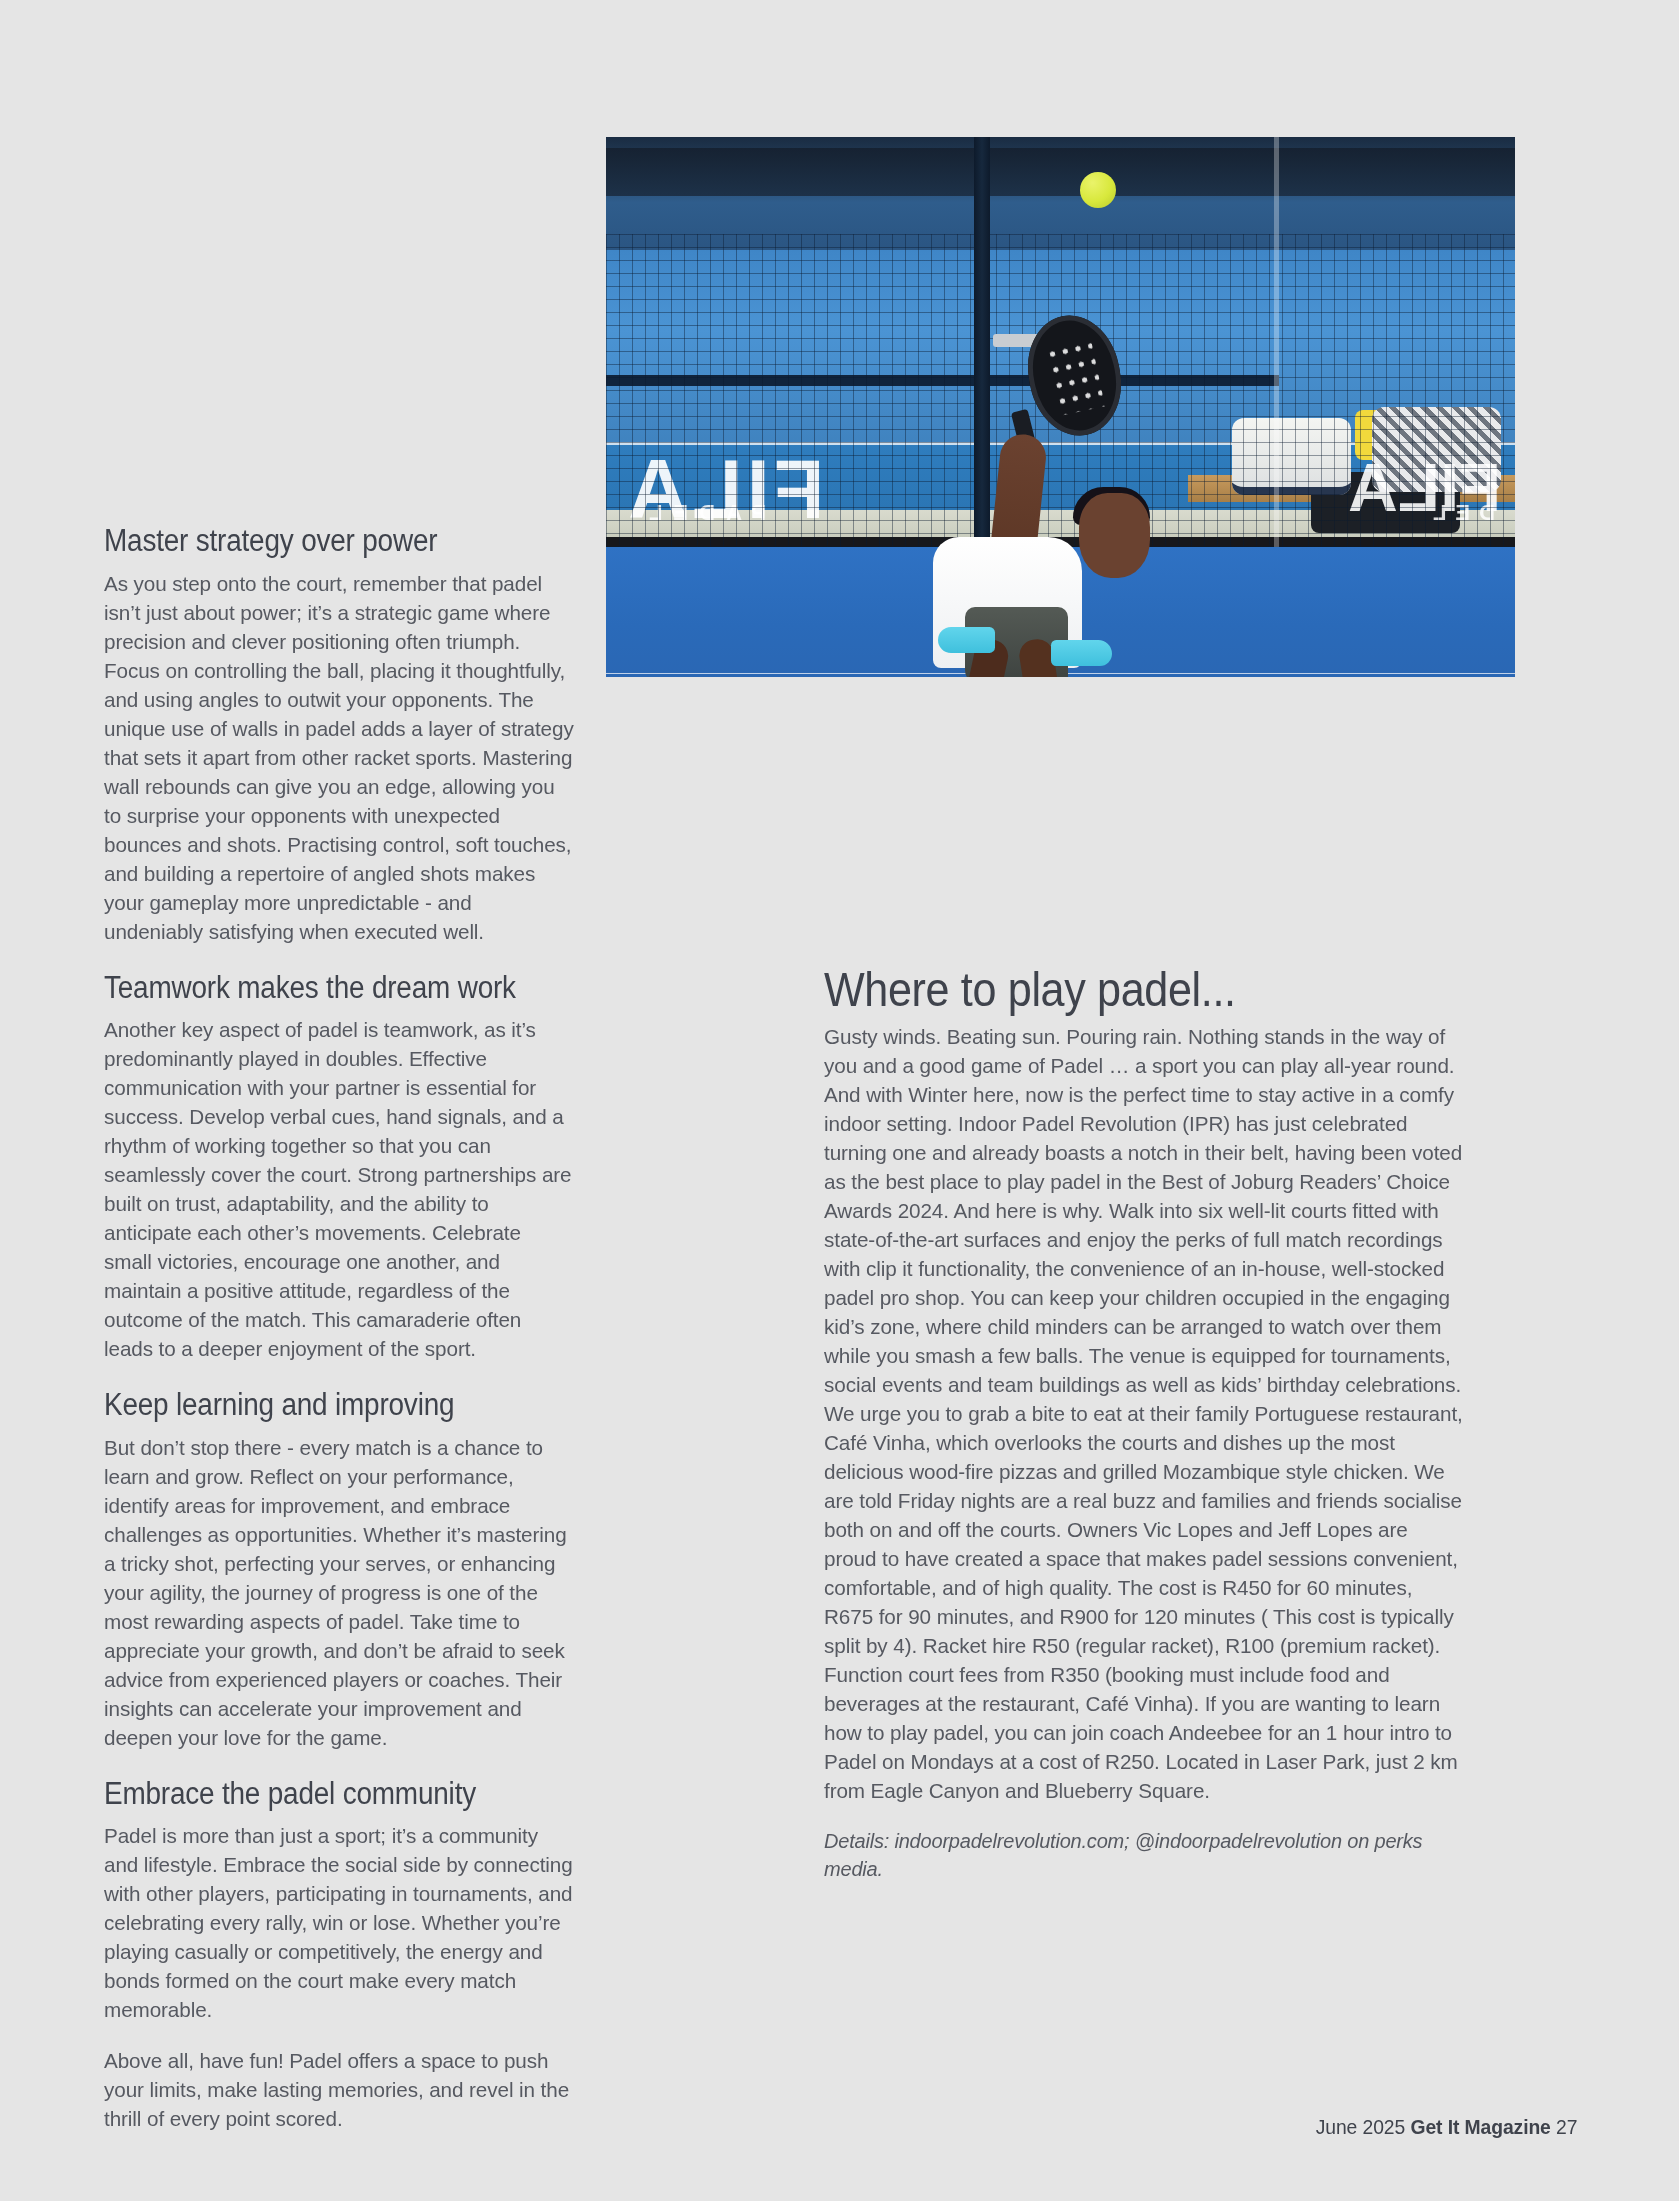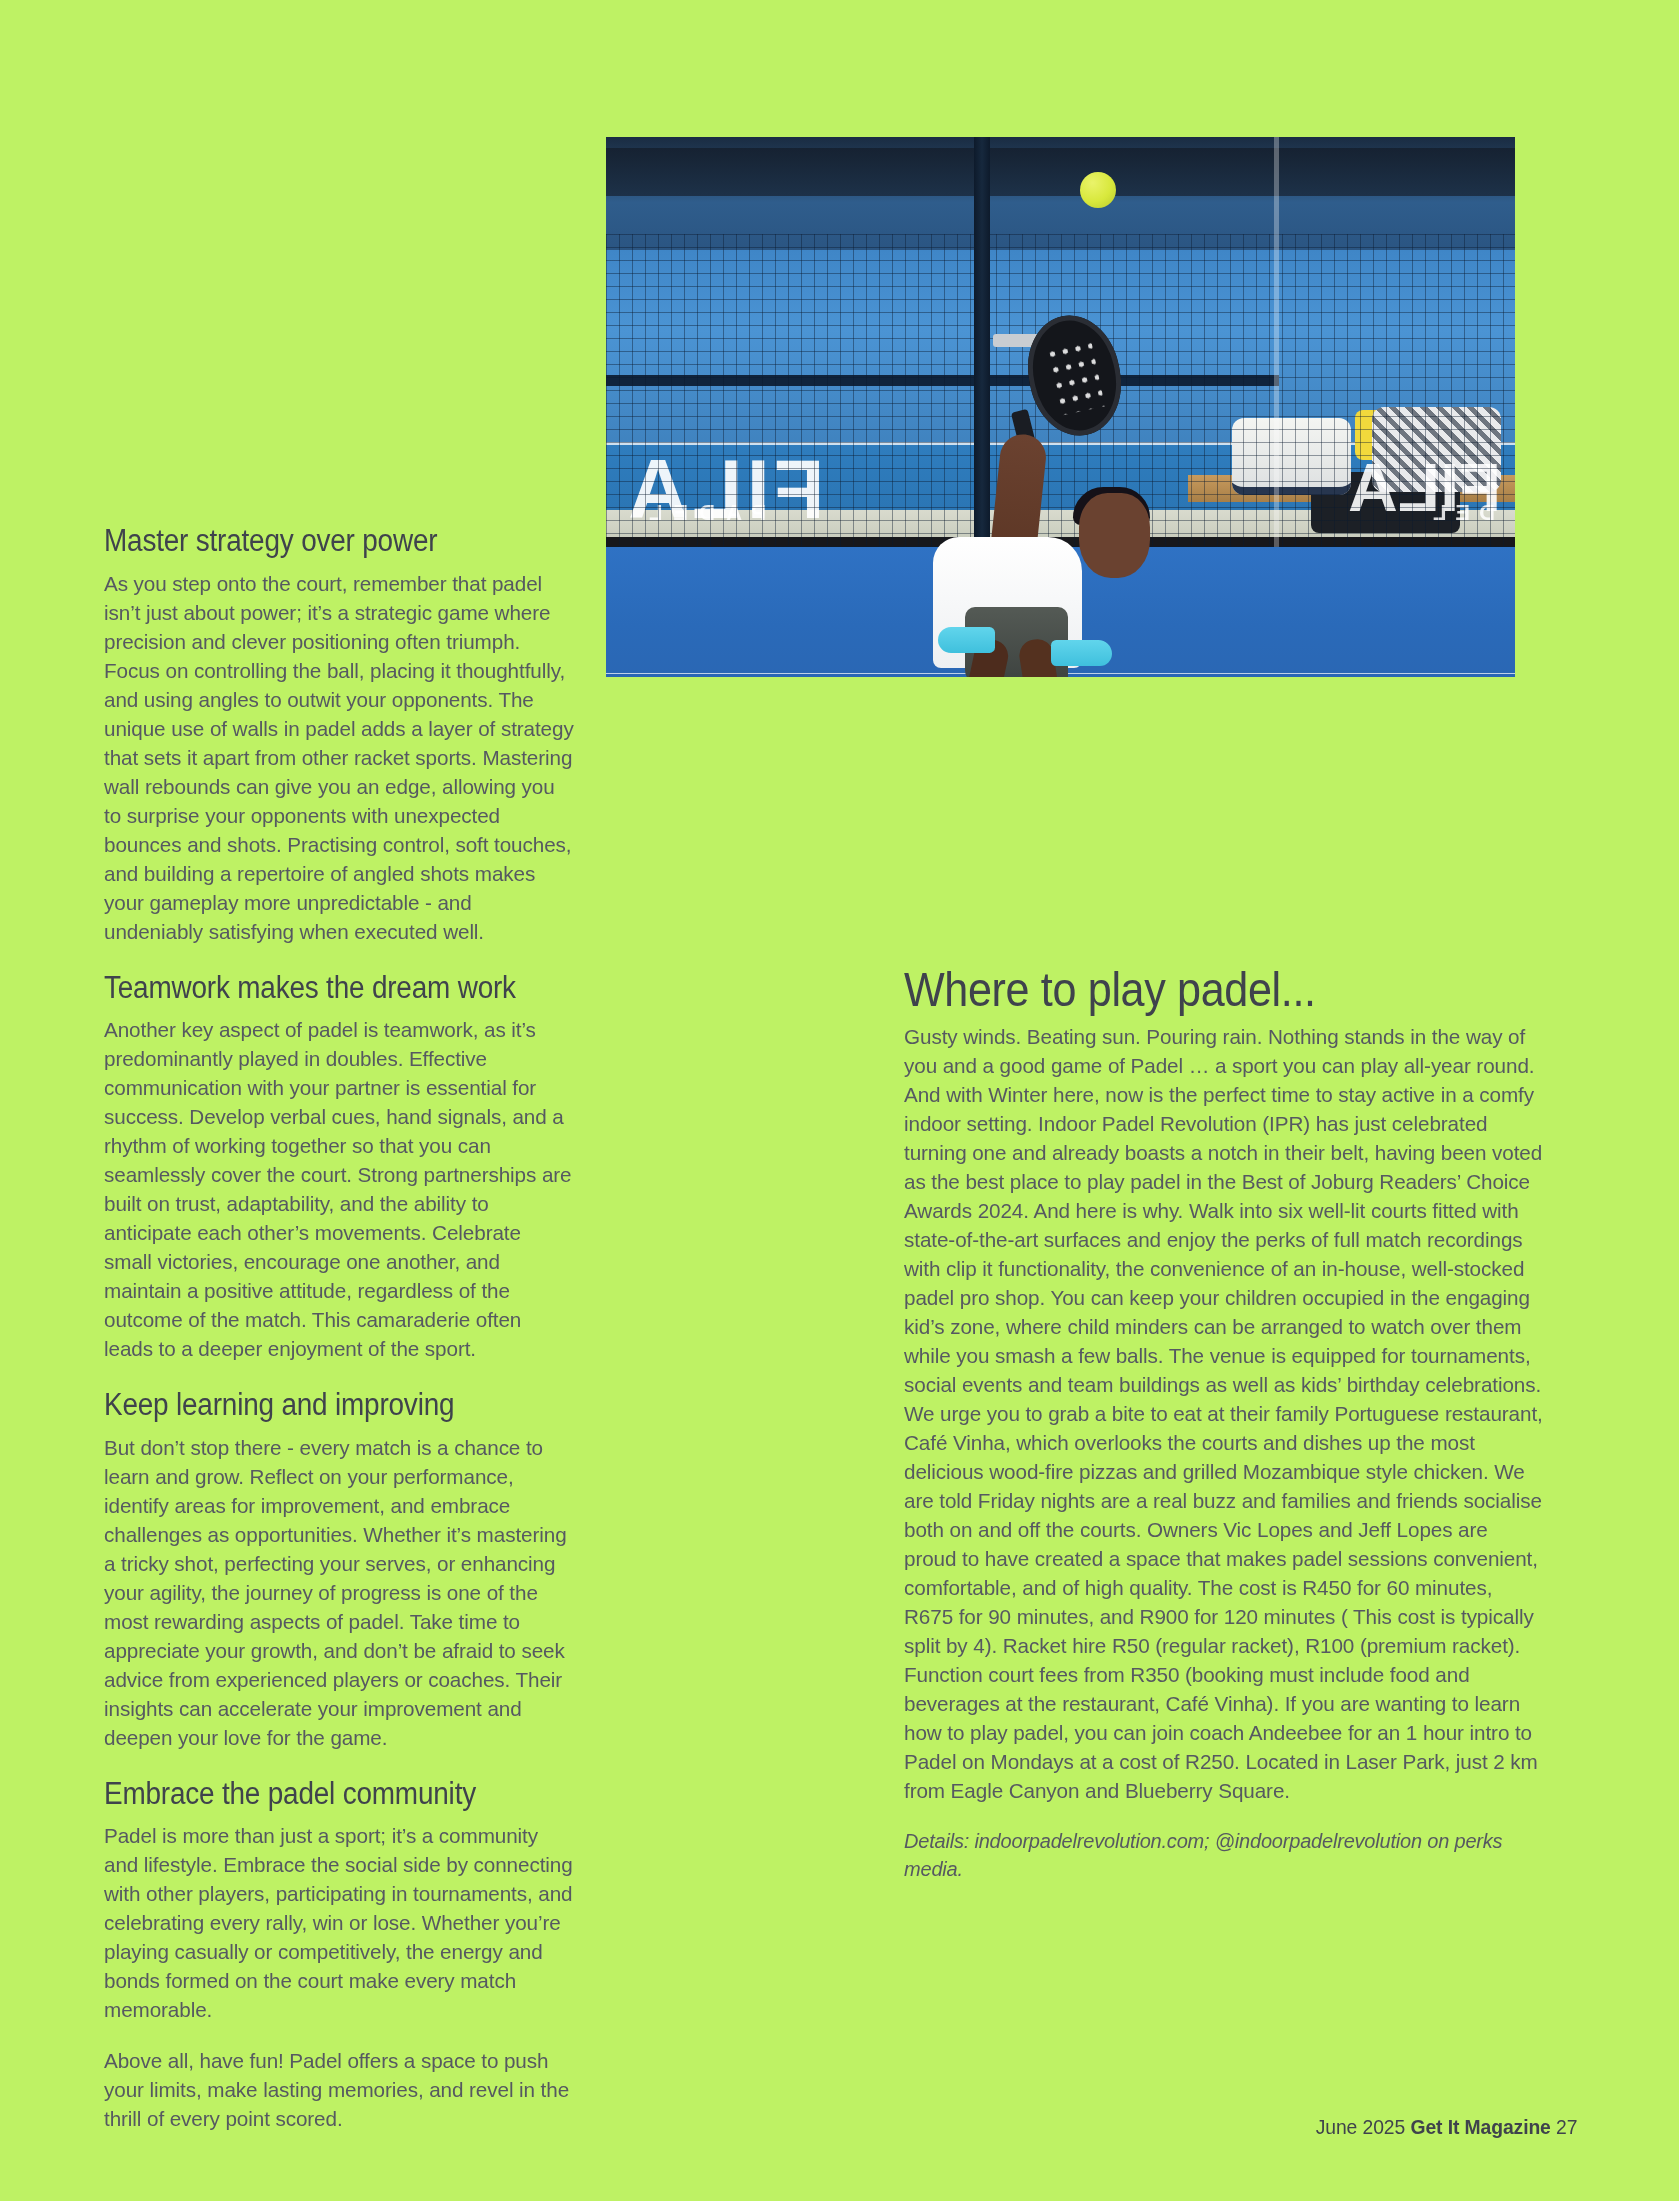--- a/index.html
+++ b/index.html
@@ -13,21 +13,21 @@
     position: relative;
     font-family: "Liberation Sans", sans-serif;
     color: #4a4d55;
     overflow: hidden;
   }
 
   
   #page {
     position: absolute;
     inset: 0;
-    background: #bef264;
+    background: #e5e5e5;
   }
 
   
   .photo-frame {
     position: absolute;
     left: 606px;
     top: 137px;
     width: 909px;
     height: 540px;
     overflow: hidden;
@@ -301,21 +301,21 @@
   .col {
     position: absolute;
     top: 0;
   }
   .col-left {
     left: 104px;
     top: 525px;
     width: 477px;
   }
   .col-right {
-    left: 904px;
+    left: 824px;
     top: 965px;
     width: 651px;
   }
 
   h2.sec-head {
     font-family: "Liberation Sans Narrow", "Liberation Sans", sans-serif;
     font-weight: 400;
     font-stretch: condensed;
     font-size: 31px;
     line-height: 1.05;

